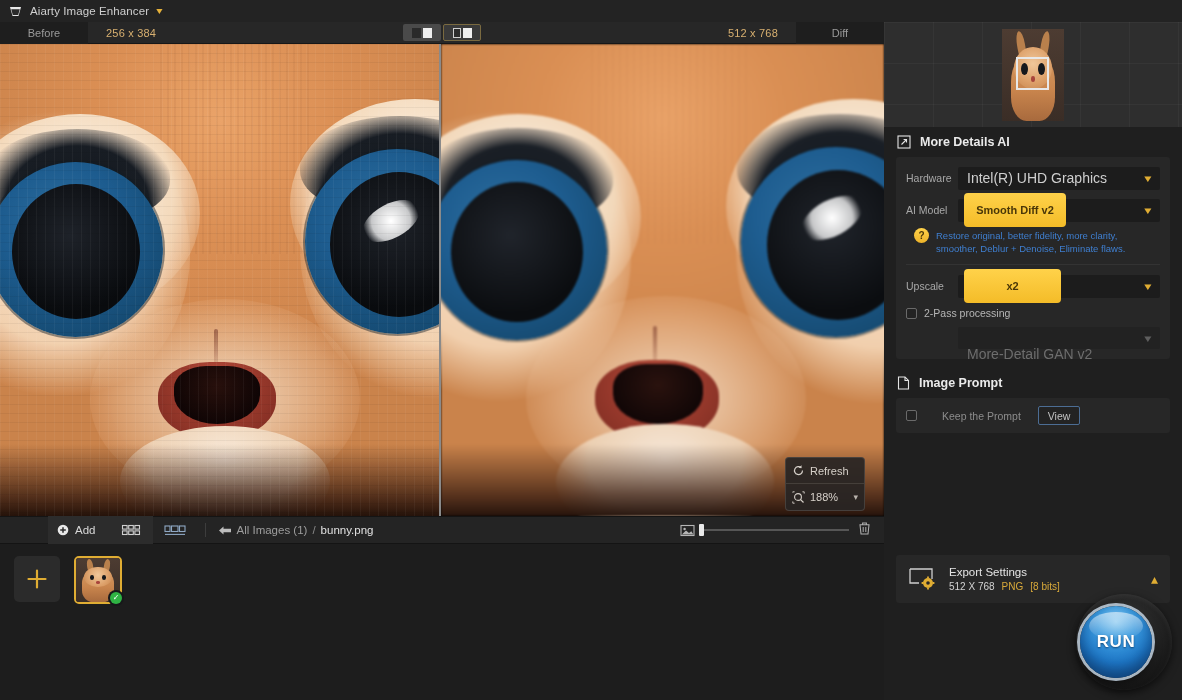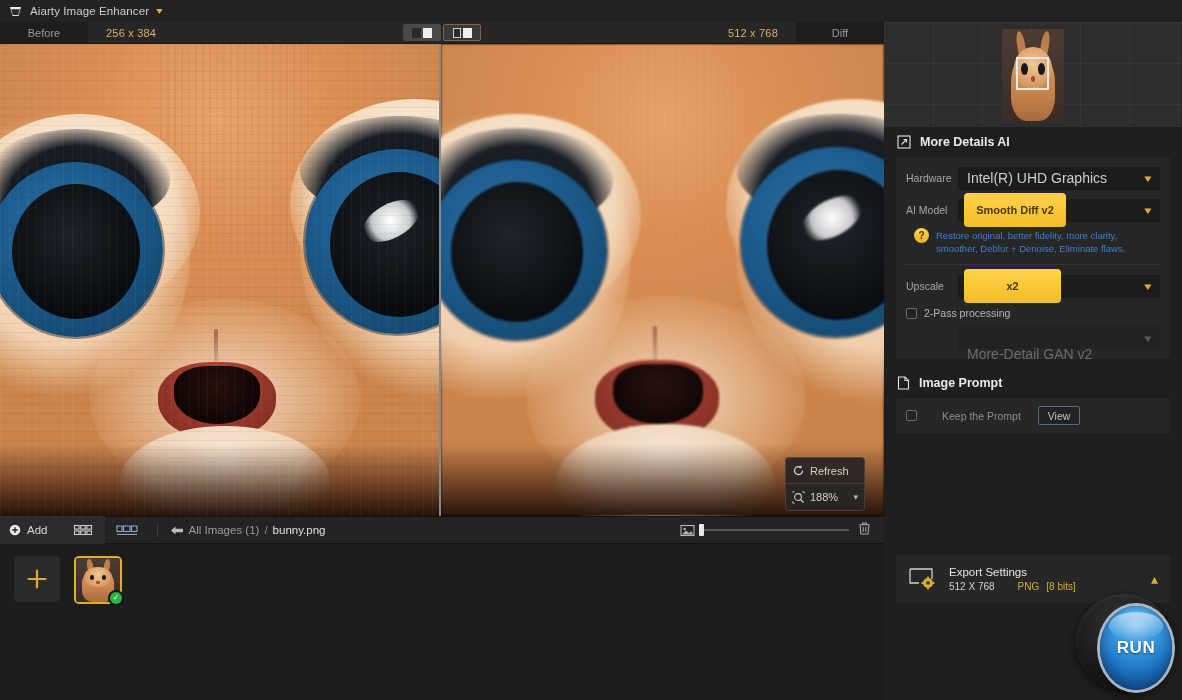--- a/index.html
+++ b/index.html
@@ -174,21 +174,21 @@
 
   
   .striptool {
     position: absolute; left: 0; top: 516px; width: 884px; height: 28px;
     background: #242424; display: flex; align-items: center;
     border-top: 1px solid #141414; border-bottom: 1px solid #141414;
   }
   .st-add {
     display: flex; align-items: center; gap: 6px; height: 28px;
     padding: 0 14px 0 9px; background: #2c2c2c; color: #d8d8d8;
-    font-size: 11.5px; cursor: pointer;
+    font-size: 11.5px; cursor: pointer; margin-left: 48px;
   }
   .st-icbtn {
     width: 44px; height: 28px; display: flex; align-items: center;
     justify-content: center; cursor: pointer;
   }
   .st-icbtn.active { background: #2c2c2c; }
   .st-sep { width: 1px; height: 14px; background: #3d3d3d; margin: 0 8px; }
   .st-back { width: 22px; display: flex; align-items: center; justify-content: center; cursor: pointer; }
   .st-crumb { font-size: 11.5px; color: #9d9d9d; cursor: pointer; }
   .st-slash { font-size: 11.5px; color: #8a8a8a; margin: 0 5px; }
@@ -343,34 +343,34 @@
 
   .export {
     position: absolute; left: 12px; right: 12px; top: 533px; height: 48px;
     background: #272727; border-radius: 3px; display: flex; align-items: center;
     padding: 0 12px;
   }
   .exp-txt { margin-left: 11px; }
   .exp-title { color: #e4e4e4; font-size: 11.5px; }
   .exp-sub { font-size: 10px; margin-top: 3px; display: flex; gap: 7px; align-items: center; }
   .exp-dim { color: #d2d2d2; }
-  .exp-fmt { color: #d8a93a; margin-left: 16px; }
+  .exp-fmt { color: #d8a93a; }
   .exp-bits { color: #d8a93a; }
   .exp-chev { margin-left: auto; color: #e0ad33; font-size: 14px; cursor: pointer; }
 
   .runwrap {
     position: absolute; right: 10px; bottom: 10px; width: 96px; height: 96px;
   }
   .run-ring {
     position: absolute; inset: 0; border-radius: 50%;
     background: radial-gradient(circle at 50% 35%, #3a3a3a 0%, #1a1a1a 62%, #0d0d0d 100%);
     box-shadow: inset 0 2px 5px rgba(255,255,255,.08), 0 3px 8px rgba(0,0,0,.6);
   }
   .run-btn {
-    position: absolute; left: 24px; top: 12px; width: 72px; height: 84px;
+    position: absolute; left: 4px; top: 12px; width: 72px; height: 72px;
     border-radius: 50%; cursor: pointer;
     background:
       radial-gradient(circle at 50% 22%, #7fc4ef 0%, #3b9ade 28%, #1e78c8 62%, #1559a0 100%);
     box-shadow: 0 0 0 3px rgba(195,210,225,.85), 0 4px 10px rgba(0,0,0,.55),
                 inset 0 -8px 14px rgba(10,40,80,.55);
     display: flex; align-items: center; justify-content: center;
   }
   .run-gloss {
     position: absolute; left: 9px; top: 6px; width: 54px; height: 28px;
     border-radius: 50%;

